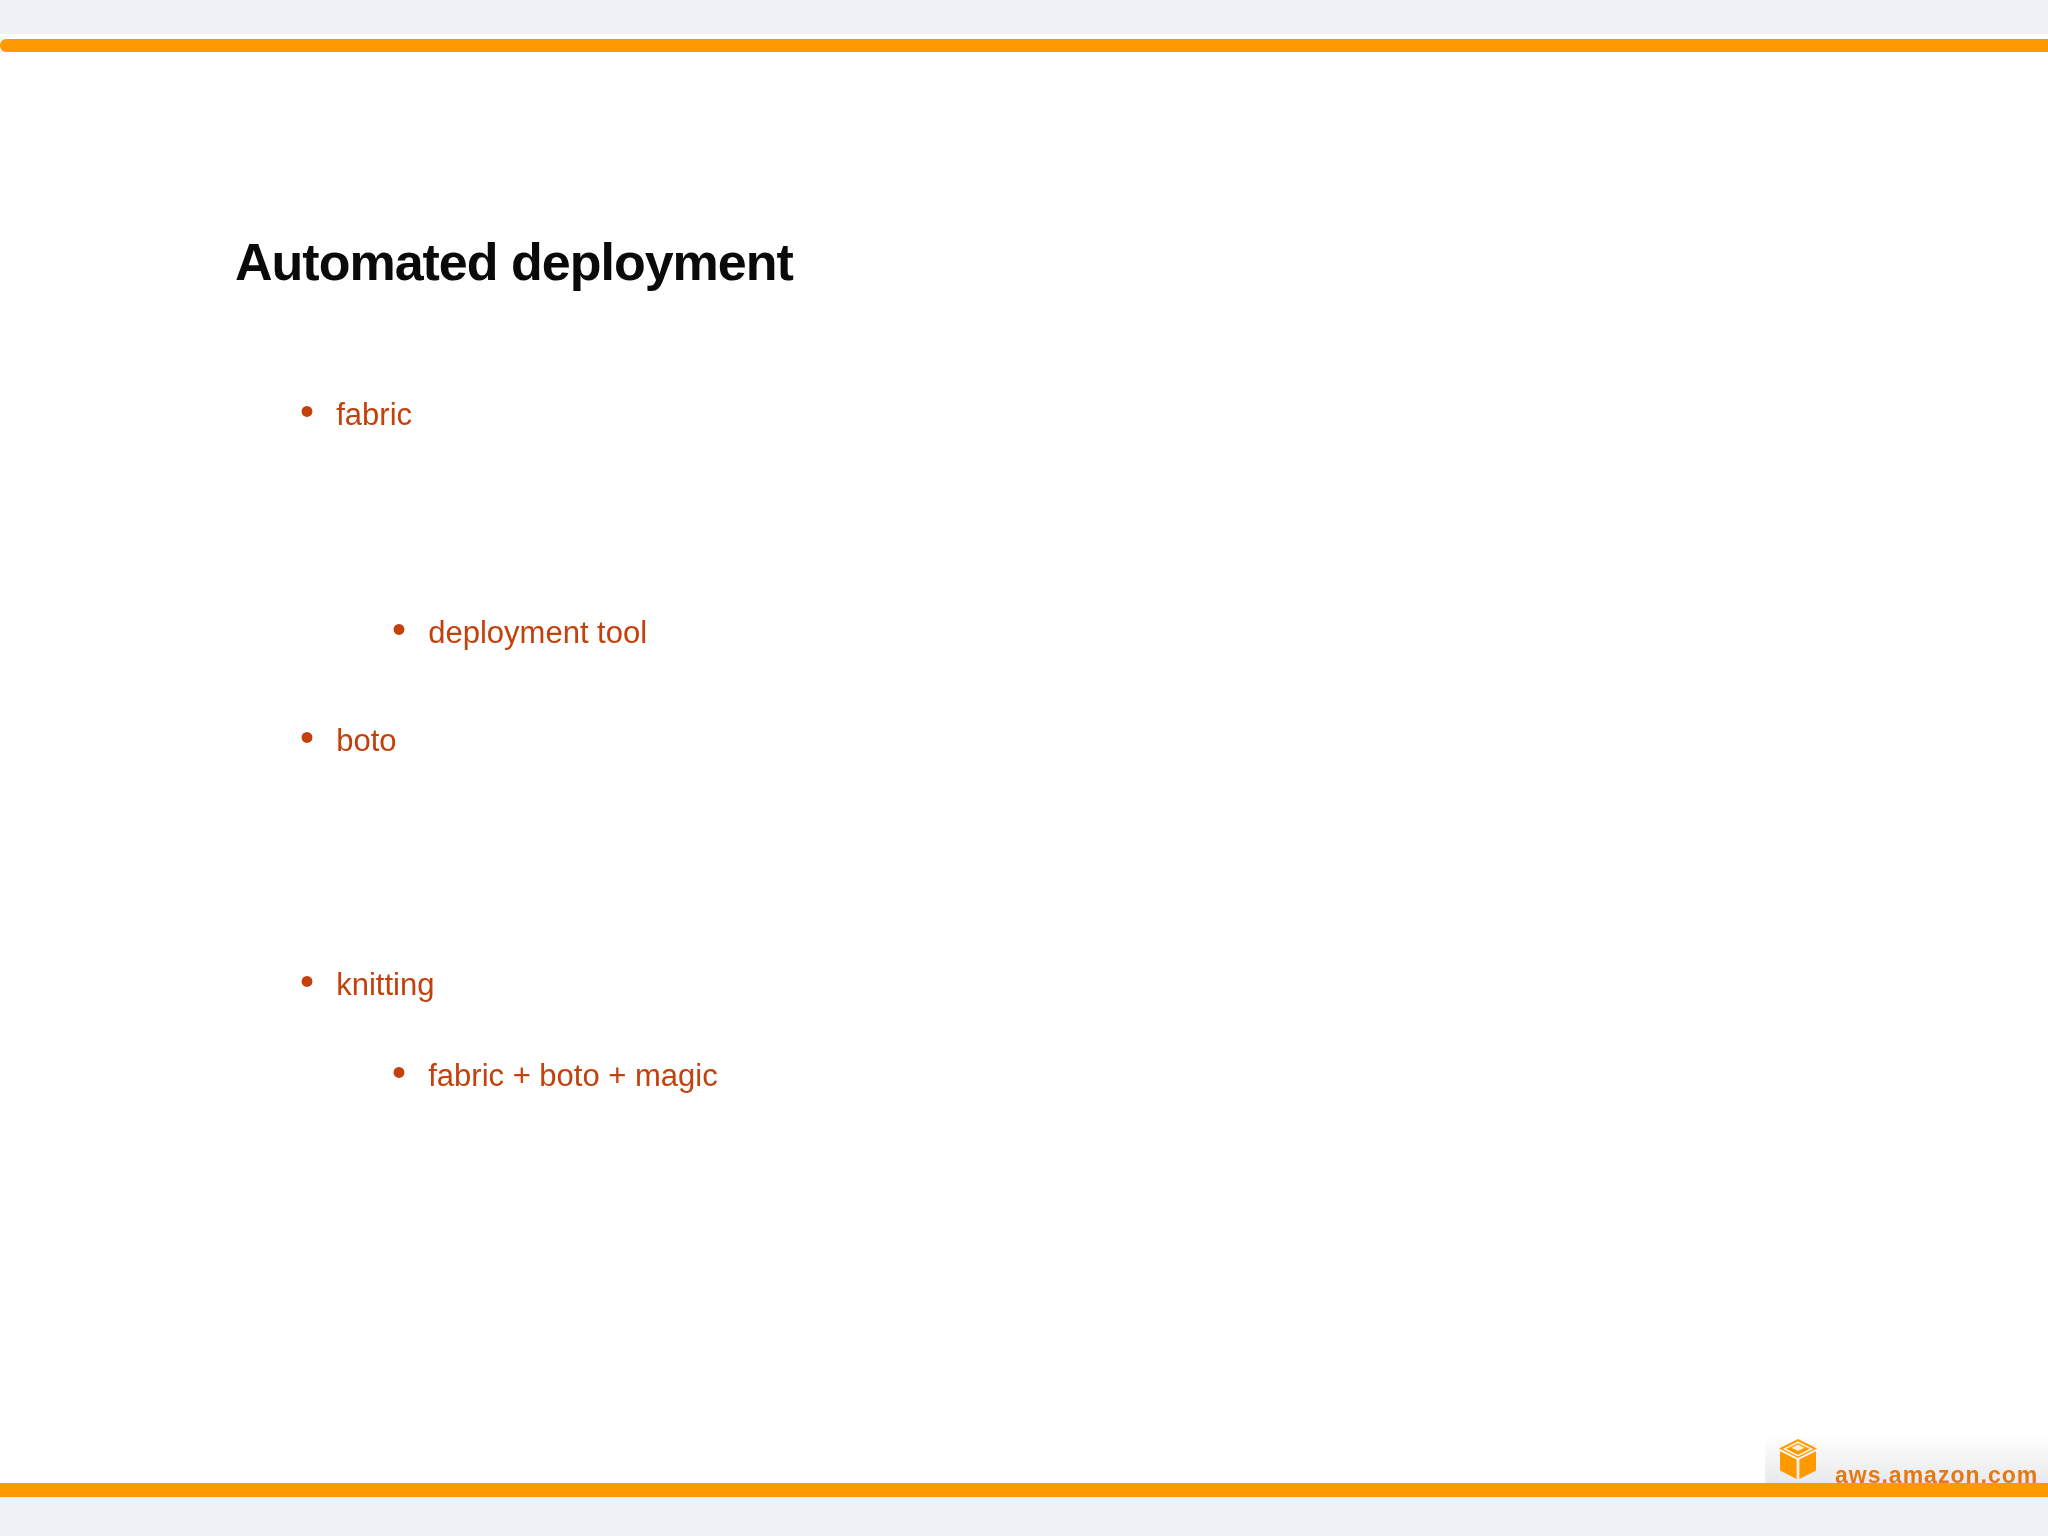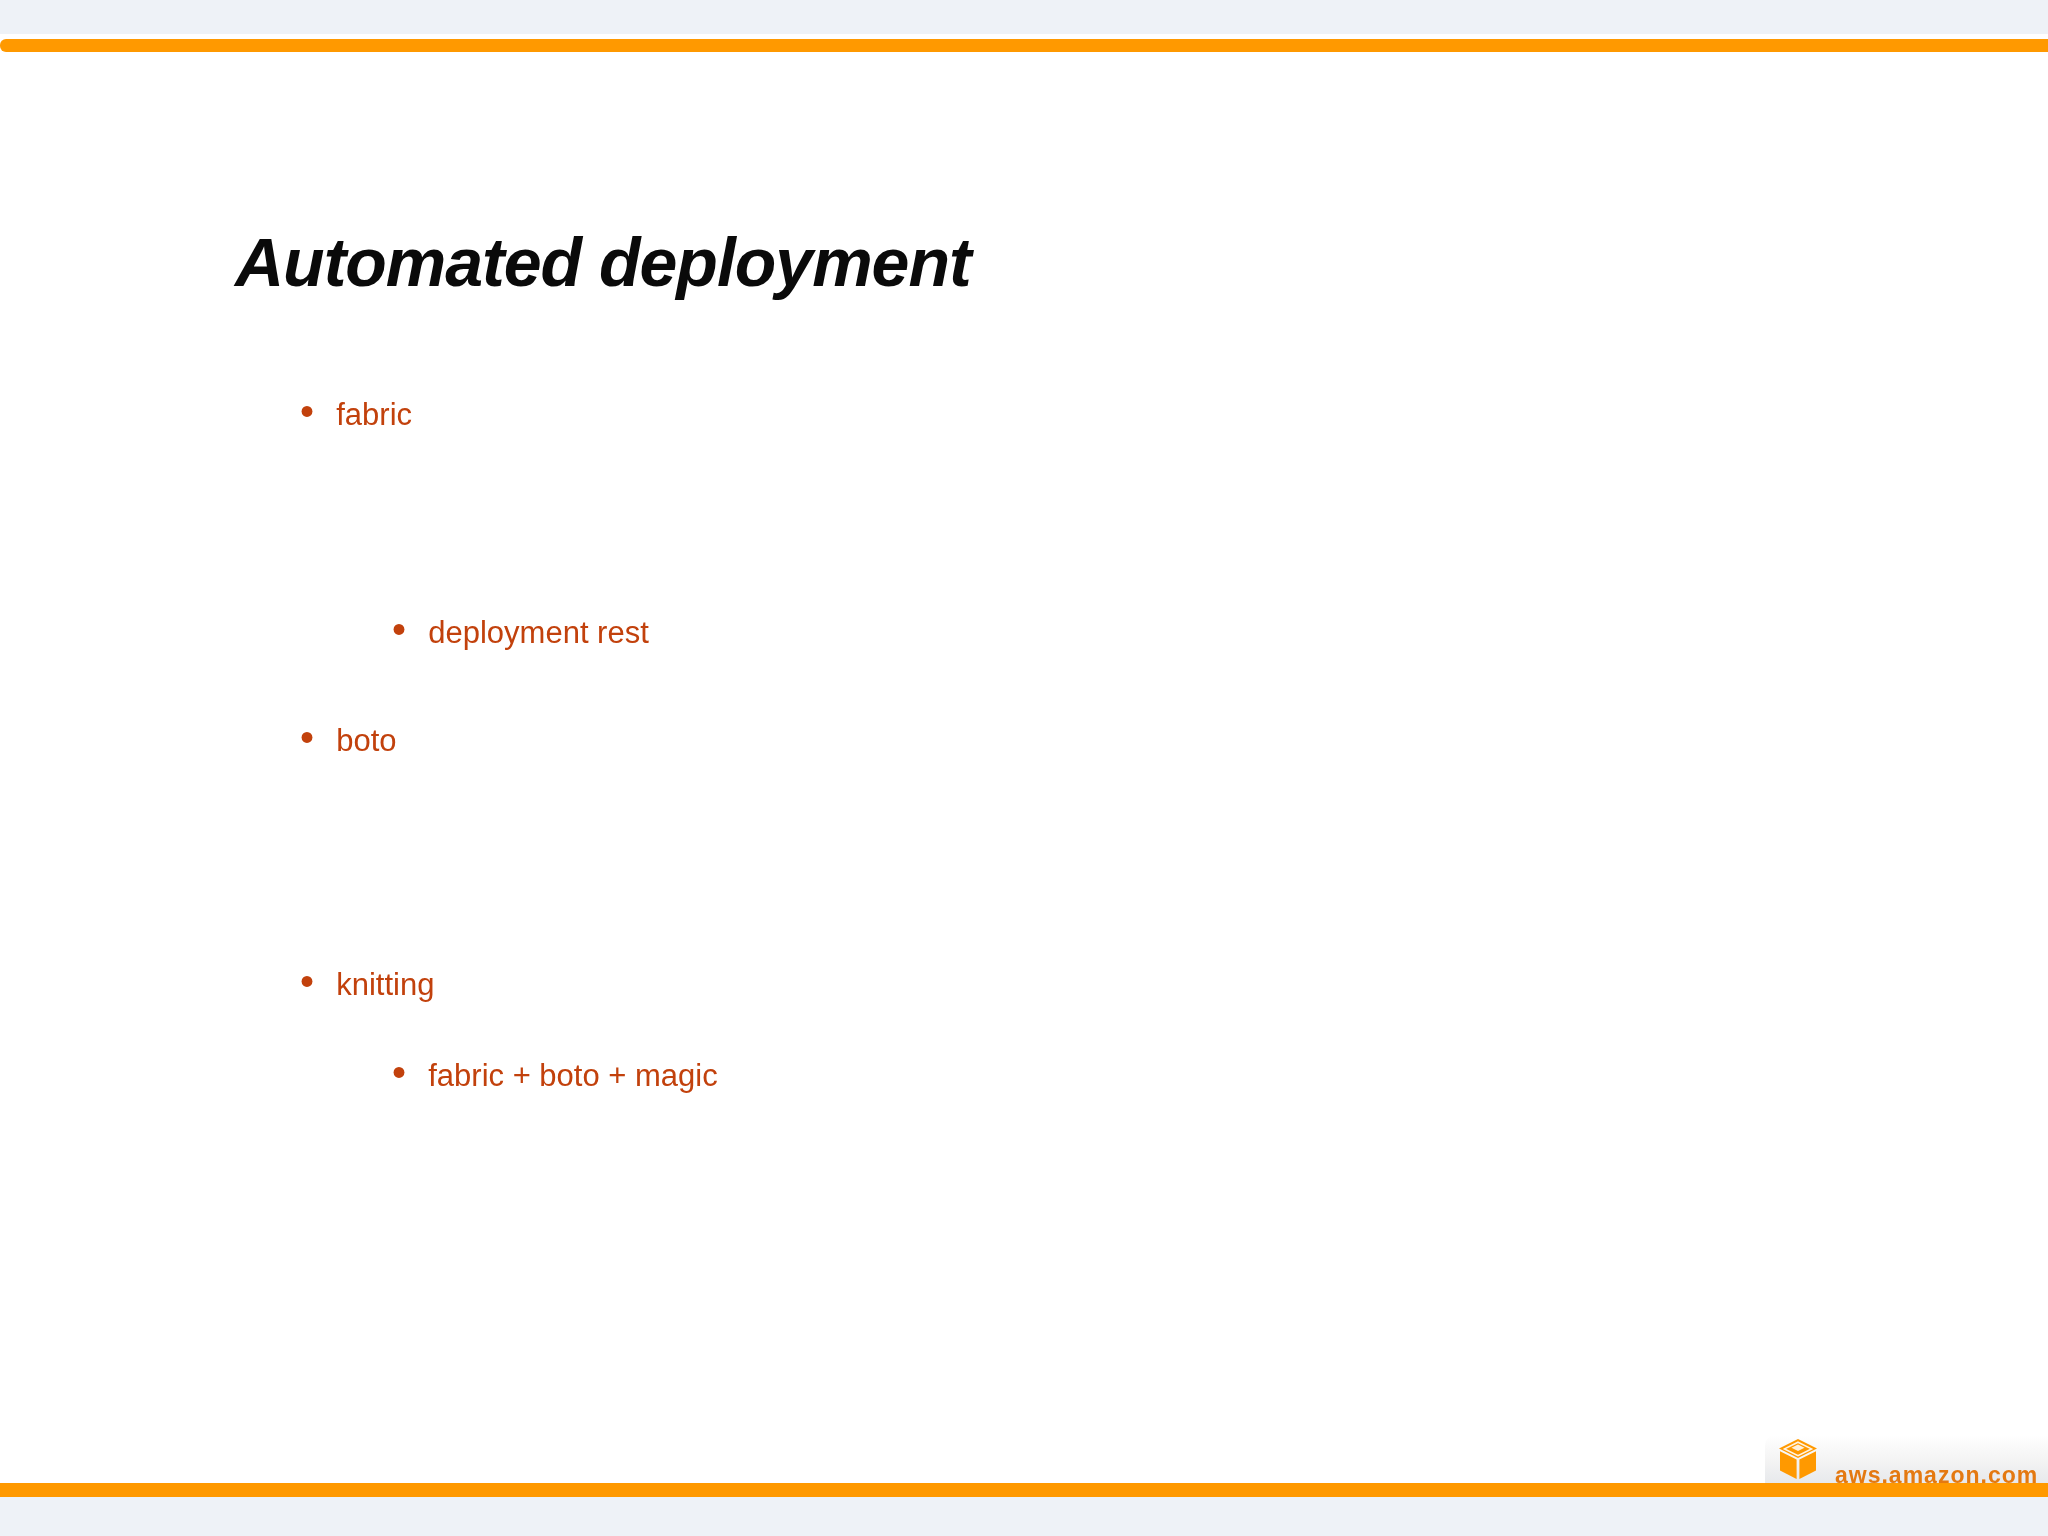--- a/index.html
+++ b/index.html
@@ -43,27 +43,26 @@
     position: absolute;
     top: 1497px; left: 0; right: 0; bottom: 0;
     background: #eef2f7;
   }
 
   .title {
     position: absolute;
     left: 235px;
     top: 222px;
     margin: 0;
-    font-size: 68px;
+    font-size: 52px;
     line-height: 80px;
     font-weight: bold;
     letter-spacing: -1px;
     white-space: nowrap;
     color: #0a0a0a;
-    font-style: italic;
   }
 
   .bullet {
     position: absolute;
     font-size: 31px;
     line-height: 46px;
     white-space: pre;
     color: #c2410c;
   }
   .bullet::before {
@@ -112,21 +111,21 @@
 <body>
 
 <div class="slide">
 
   <div class="strip-top"></div>
   <div class="bar-top"></div>
 
   <h1 class="title">Automated deployment</h1>
 
   <div class="bullet lvl1 pos-1">fabric</div>
-  <div class="bullet lvl2 pos-3">deployment rest</div>
+  <div class="bullet lvl2 pos-3">deployment tool</div>
   <div class="bullet lvl1 pos-4">boto</div>
   <div class="bullet lvl1 pos-6">knitting</div>
   <div class="bullet lvl2 pos-7">fabric + boto + magic</div>
 
   <div class="logo-badge">
     <svg class="cube" viewBox="0 0 40 42" xmlns="http://www.w3.org/2000/svg">
       <polygon points="20,1 39,10.5 20,20 1,10.5" fill="#ff9900"></polygon>
       <polygon points="20,4.2 33.5,10.9 20,17.6 6.5,10.9" fill="none" stroke="#ffffff" stroke-width="1.6" opacity="0.9"></polygon>
       <polygon points="20,6.5 26.5,9.8 20,13.1 13.5,9.8" fill="#ffffff" opacity="0.85"></polygon>
       <polygon points="2,13.2 18.6,21.6 18.6,41 2,32.4" fill="#ff9900"></polygon>

